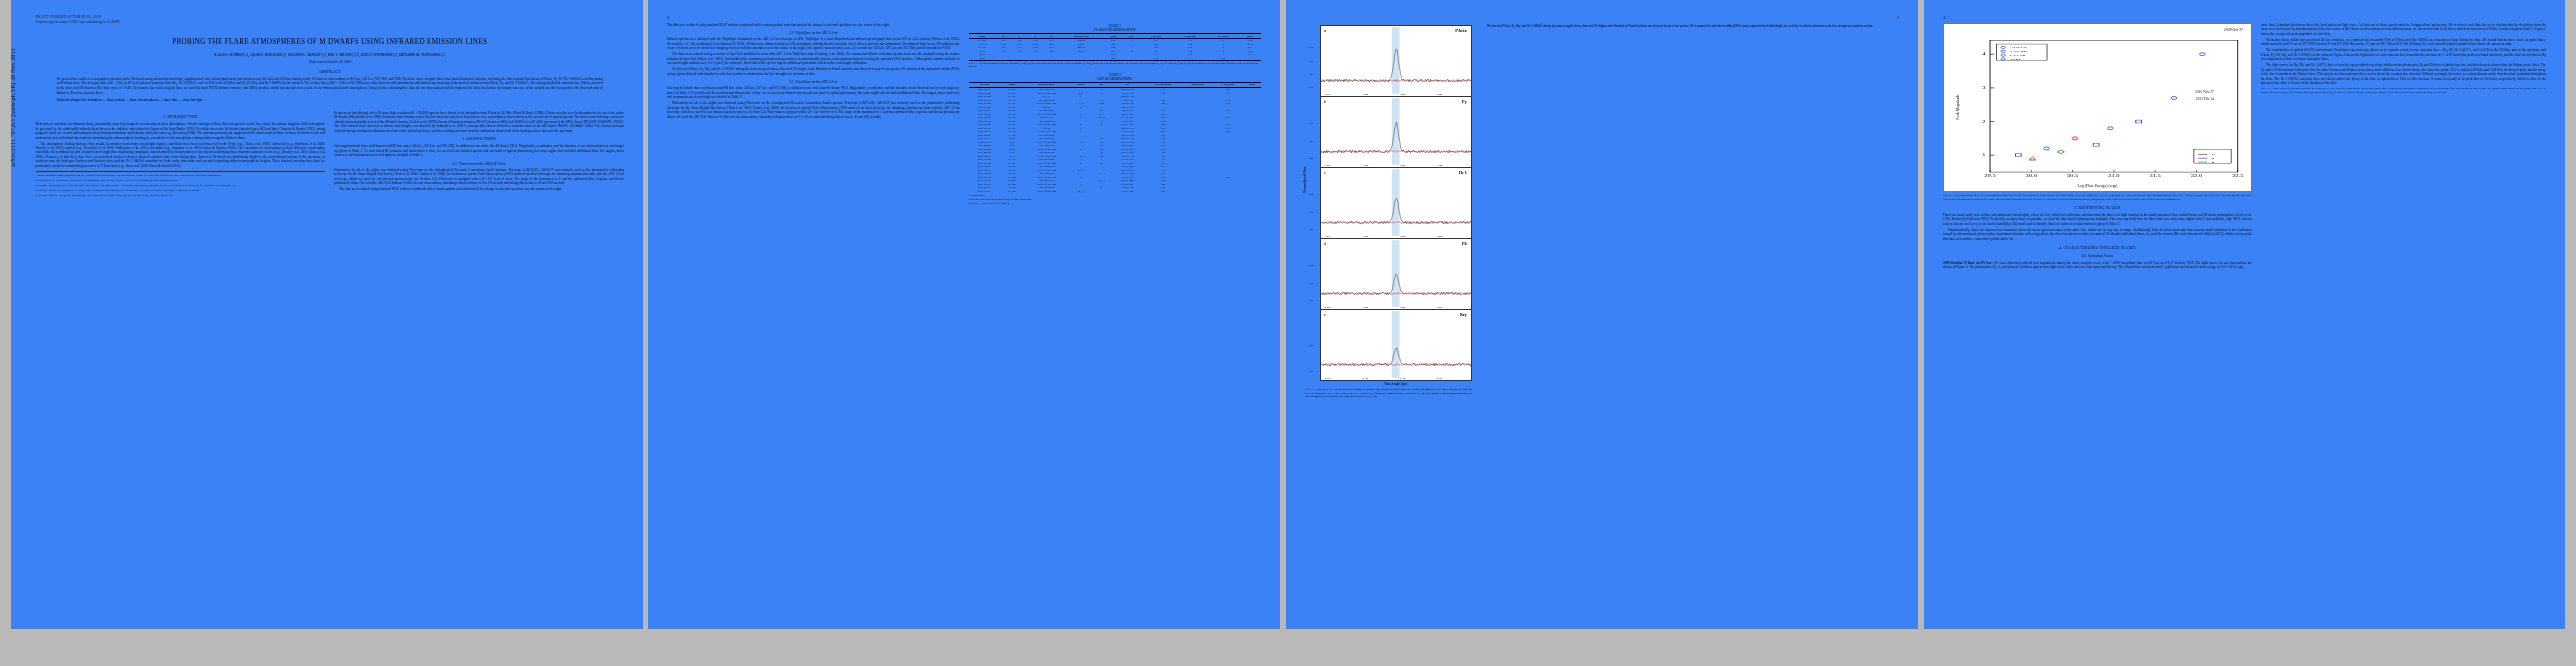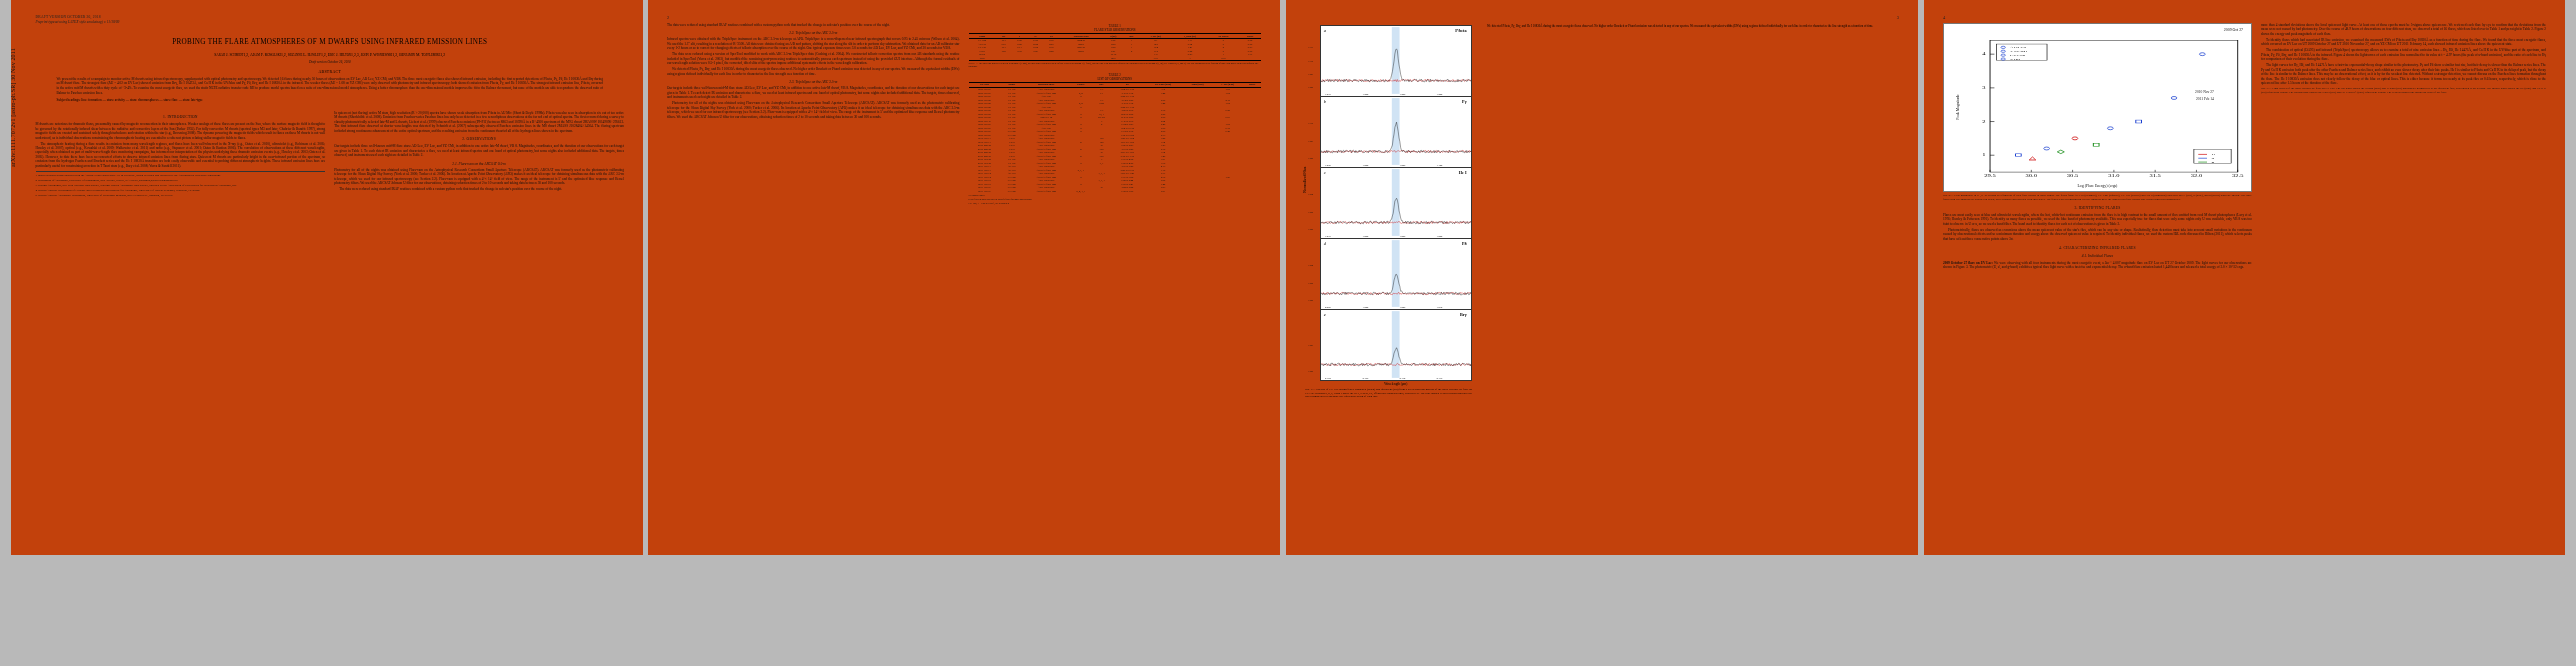--- a/index.html
+++ b/index.html
@@ -1,18 +1,18 @@
 <!DOCTYPE html>
 <html style="font-size:9px"><head>
 <meta charset="utf-8">
 <style>
   html,body{margin:0;padding:0;background:#b9b9b9;}
   body{font-family:"Liberation Serif", serif;}
   .page-wrap{width:2576px;height:667px;position:relative;background:#b9b9b9;overflow:hidden;}
-  .pg{position:absolute;top:0;background:#c2410c;height:555px;box-sizing:border-box;overflow:hidden;}
+  .pg{position:absolute;top:0;background:#3b82f6;height:629px;box-sizing:border-box;overflow:hidden;}
   .p1{left:11px;width:632px;padding:14.5px 19px 5.6px 24.5px;}
   .p2{left:648px;width:632px;padding:14.5px 19px 5.6px 19px;}
   .p3{left:1286px;width:632px;padding:14.5px 19px 5.6px 19px;}
   .p4{left:1924px;width:641px;padding:14.5px 19px 5.6px 19px;}
 
   .arxiv-stamp{position:absolute;left:-1.1px;top:167px;width:233px;transform:rotate(-90deg);transform-origin:0 0;font-family:"Liberation Serif",serif;font-size:6.1px;color:#111;letter-spacing:0.1px;white-space:nowrap;}
 
   .runhead{font-size:3.6px;color:#222;letter-spacing:0.2px;text-transform:uppercase;}
   .runhead2{font-size:3.6px;color:#222;margin-top:1.1px;font-style:italic;}
   .pgnum{font-size:4.4px;color:#222;text-align:center;}

